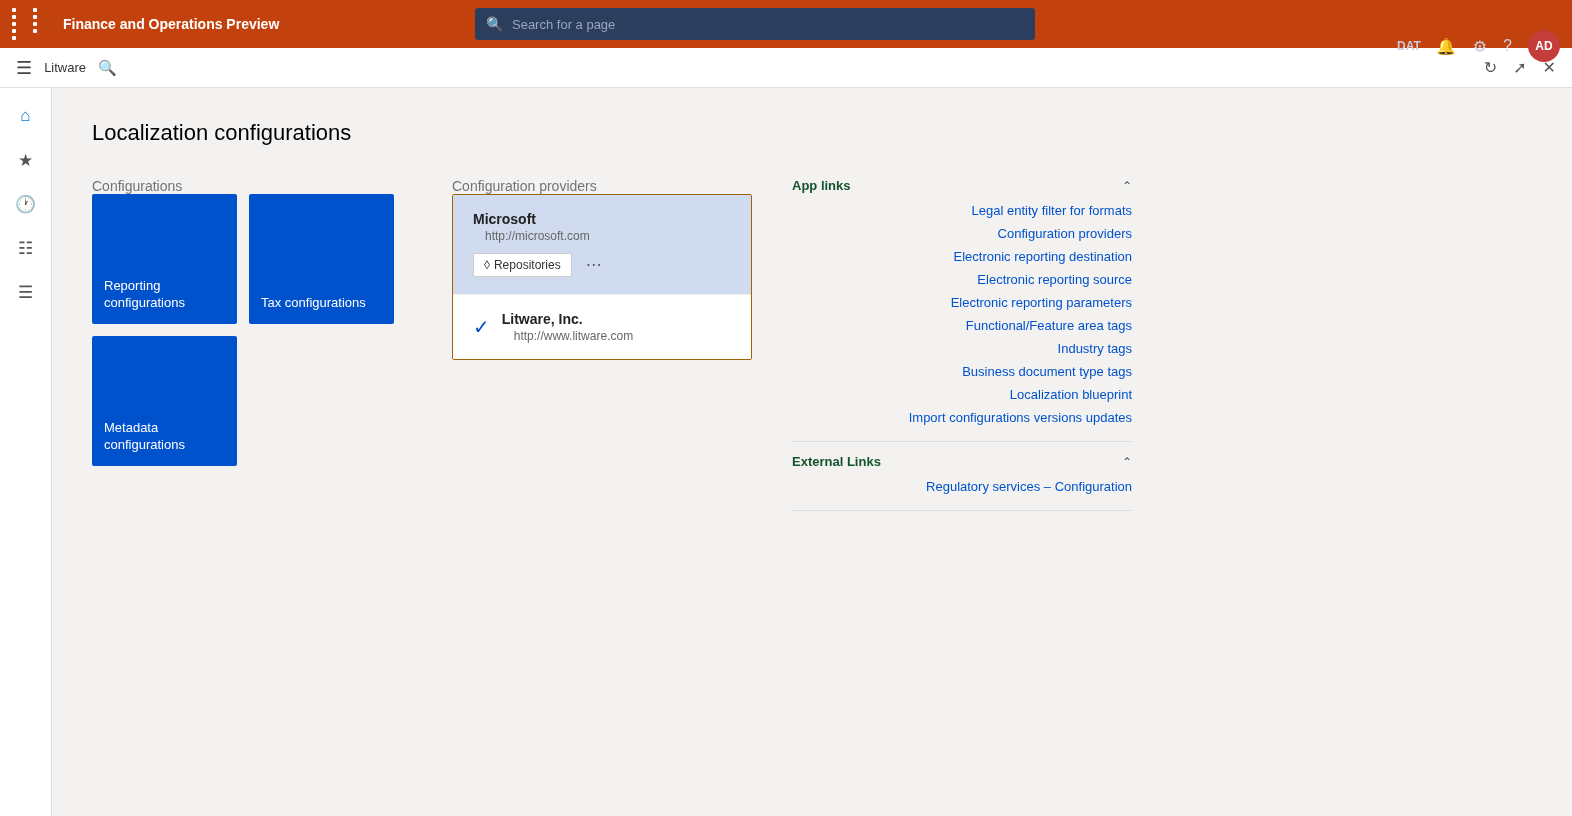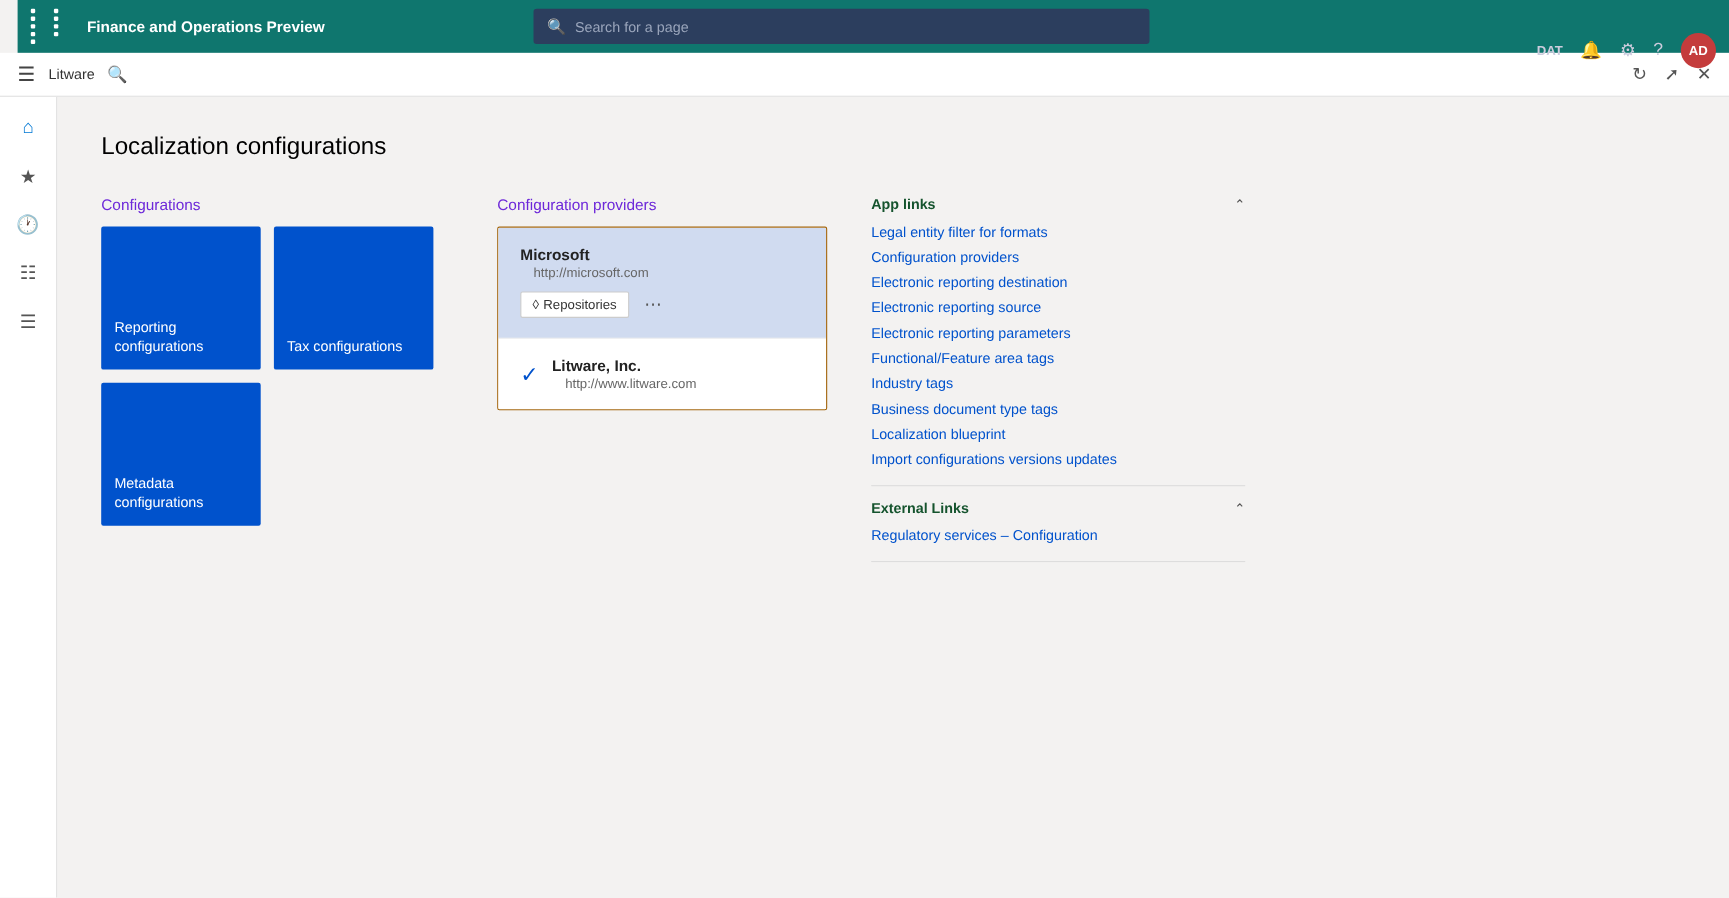--- a/index.html
+++ b/index.html
@@ -1,27 +1,27 @@
 <!DOCTYPE html>
 <html><head>
   <meta charset="utf-8">
   <style>
     * { box-sizing: border-box; margin: 0; padding: 0; }
     body { font-family: 'Segoe UI', Tahoma, Geneva, Verdana, sans-serif; background: #f3f2f1; overflow: hidden; }
 
     
     .top-bar {
-      background: #0f766e;
+      background: #c2410c;
       height: 48px;
       display: flex;
       align-items: center;
       padding: 0 12px;
       gap: 12px;
       position: fixed;
-      top: 0; left: 16px; right: 0;
+      top: 0; left: 0; right: 0;
       z-index: 100;
     }
     .top-bar-grid {
       display: grid;
       grid-template-columns: 18px 18px;
       gap: 3px;
       cursor: pointer;
     }
     .grid-dot {
       width: 4px; height: 4px;
@@ -158,22 +158,21 @@
       margin-bottom: 32px;
     }
 
     
     .configs-section {
       display: flex;
       gap: 0;
     }
     .section-label {
       font-size: 14px;
-      color: #6d28d9;
-      margin-bottom: 12px;
+      color: #737373;
       font-weight: 400;
     }
 
     
     .configs-column {
       min-width: 320px;
     }
     .config-tiles {
       display: flex;
       flex-wrap: wrap;
@@ -287,20 +286,21 @@
     .collapse-icon {
       font-size: 12px;
       color: #555;
       cursor: pointer;
     }
     .links-list {
       display: flex;
       flex-direction: column;
       gap: 8px;
       margin-bottom: 16px;
+      text-align: right;
     }
     .link-item {
       font-size: 13px;
       color: #0052cc;
       text-decoration: none;
       cursor: pointer;
     }
     .divider {
       border: none;
       border-top: 1px solid #ddd;

